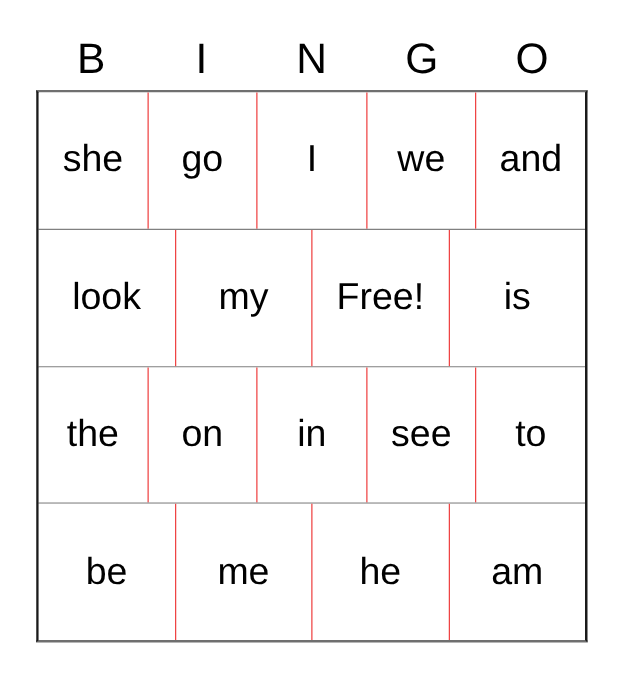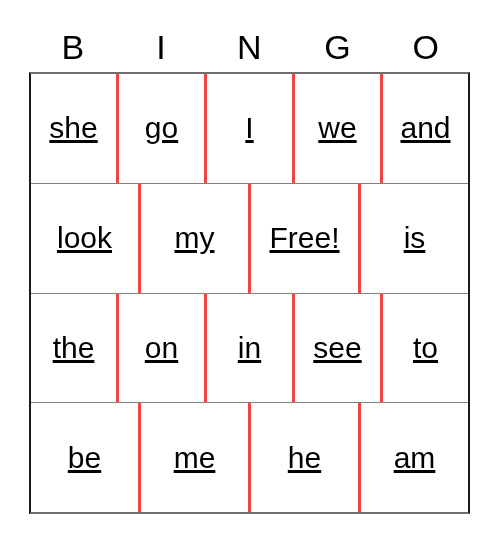--- a/index.html
+++ b/index.html
@@ -53,21 +53,20 @@
     width: 441px;
     height: 442px;
     box-sizing: border-box;
     border-top: 2px solid #6f6f6f;
     border-left: 2px solid #1a1a1a;
     border-right: 2px solid #1a1a1a;
     border-bottom: 2px solid #6f6f6f;
     display: flex;
     flex-direction: column;
     background: #ffffff;
-    text-decoration: underline;
   }
   .grid-row {
     flex: 1 1 0;
     display: flex;
     min-height: 0;
   }
   .grid-row + .grid-row {
     border-top: 1px solid #808080;
   }
   .cell {
@@ -78,21 +77,21 @@
     justify-content: center;
     font-size: 30px;
     line-height: 1;
     font-weight: 400;
     color: #000000;
     background: #ffffff;
     text-align: center;
     overflow: hidden;
   }
   .cell + .cell {
-    border-left: 3px solid #ef4444;
+    border-left: 1px solid #ef4444;
   }
 </style>
 </head>
 <body>
 
 <div class="card">
 
   <div class="header-row">
     <div class="header-cell">B</div>
     <div class="header-cell">I</div>

